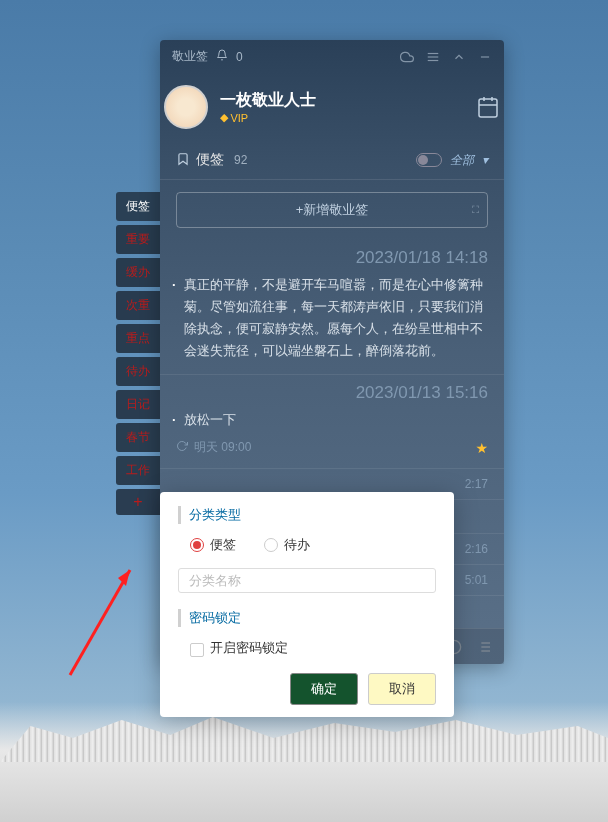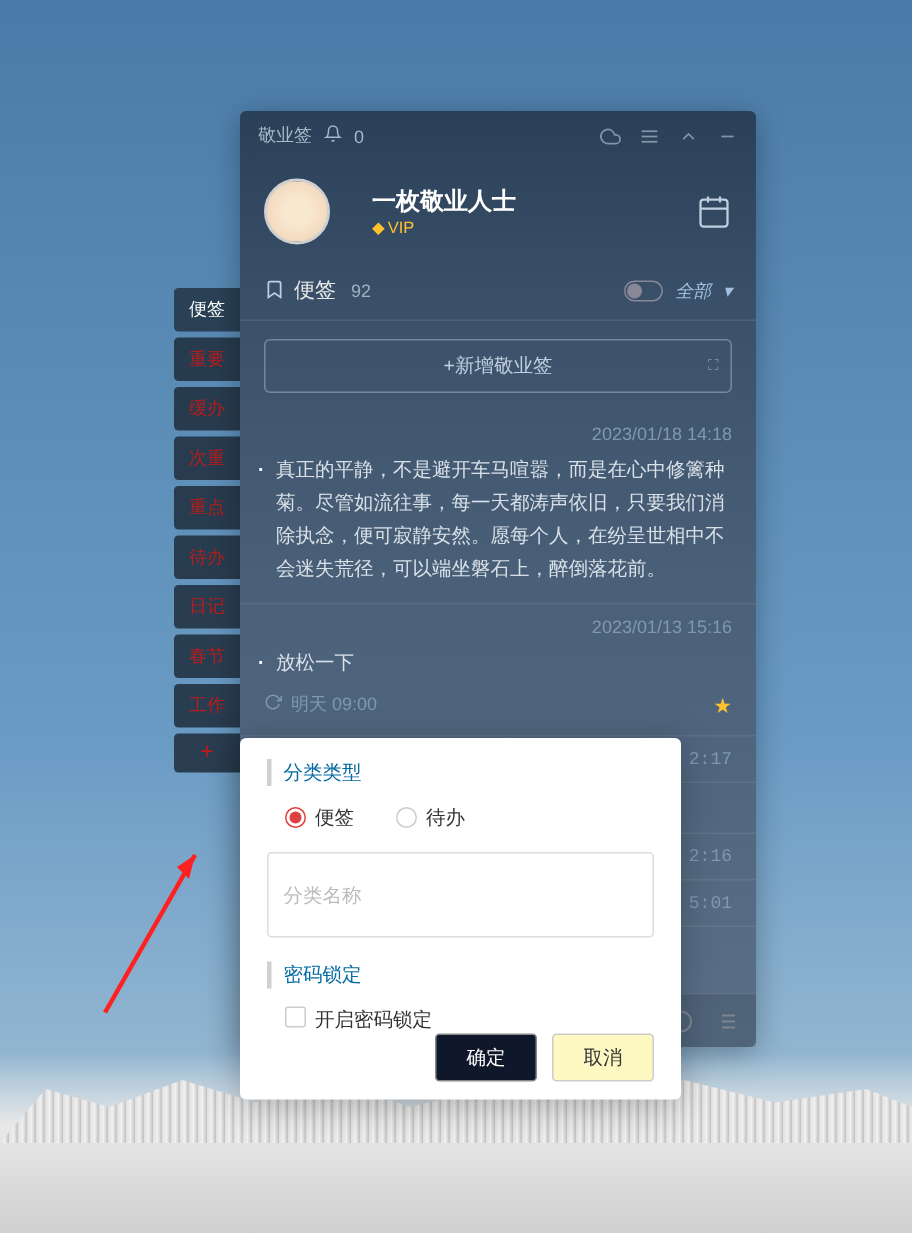--- a/index.html
+++ b/index.html
@@ -32,37 +32,36 @@
 .main-panel {
   position: absolute;
   left: 160px;
   top: 40px;
   width: 344px;
   height: 624px;
   background: linear-gradient(180deg, #2a4058 0%, #3a5068 20%, #4a6078 50%, #5a7088 100%);
   border-radius: 4px;
   box-shadow: 0 4px 20px rgba(0,0,0,0.3);
   color: #e8e8e8;
-  margin-top: 34px;
 }
 .titlebar {
   display: flex;
   align-items: center;
   padding: 8px 12px;
   font-size: 12px;
   color: #a8b8c8;
 }
 .titlebar-left { display: flex; align-items: center; gap: 8px; }
 .titlebar-right { margin-left: auto; display: flex; gap: 12px; align-items: center; }
 .titlebar-icon { width: 14px; height: 14px; opacity: 0.7; cursor: pointer; }
 .profile {
   display: flex;
   align-items: center;
-  padding: 12px 16px;
-  gap: 28px;
+  padding: 12px 4px;
+  gap: 12px;
   justify-content: flex-end;
 }
 .avatar {
   width: 44px;
   height: 44px;
   border-radius: 50%;
   background: radial-gradient(circle, #f8e8d0 30%, #f0d0b0 100%);
   border: 2px solid #d0d0d0;
 }
 .username { font-size: 16px; font-weight: bold; color: #fff; }
@@ -113,21 +112,21 @@
   transform: translateY(-50%);
   font-size: 10px;
   opacity: 0.5;
 }
 .note-item {
   padding: 8px 16px 12px;
   border-bottom: 1px solid rgba(255,255,255,0.08);
 }
 .note-date {
   text-align: right;
-  font-size: 12px;
+  font-size: 17px;
   color: #8098b0;
   margin-bottom: 6px;
 }
 .note-content {
   font-size: 13px;
   line-height: 1.7;
   color: #d8e0e8;
   padding-left: 8px;
   position: relative;
 }
@@ -149,21 +148,21 @@
 }
 .star-icon { margin-left: auto; color: #ffc030; font-size: 14px; }
 .partial-item {
   padding: 8px 16px;
   display: flex;
   align-items: center;
   font-size: 12px;
   color: #8098b0;
   border-bottom: 1px solid rgba(255,255,255,0.08);
 }
-.partial-time { margin-left: auto; font-family: Liberation Mono, monospace; }
+.partial-time { margin-left: auto; }
 .bottom-bar {
   position: absolute;
   bottom: 0;
   left: 0;
   right: 0;
   height: 36px;
   display: flex;
   align-items: center;
   padding: 0 12px;
   gap: 14px;
@@ -256,34 +255,35 @@
 }
 .radio-circle.selected::after {
   content: "";
   width: 8px;
   height: 8px;
   background: #e04040;
   border-radius: 50%;
 }
 .popup-input {
   width: 100%;
-  padding: 20px 10px;
+  padding: 4px 10px;
   border: 1px solid #ddd;
   border-radius: 3px;
   font-size: 13px;
   margin-bottom: 16px;
   color: #333;
 }
 .popup-input::placeholder { color: #bbb; }
 .checkbox-item {
   display: flex;
-  align-items: flex-start;
+  align-items: flex-end;
   gap: 6px;
   font-size: 13px;
   padding-left: 12px;
+  margin-bottom: 16px;
   cursor: pointer;
 }
 .checkbox-box {
   width: 14px;
   height: 14px;
   border: 1px solid #ccc;
   border-radius: 2px;
 }
 .popup-buttons {
   display: flex;
@@ -292,21 +292,21 @@
 }
 .popup-btn {
   padding: 6px 20px;
   font-size: 13px;
   border-radius: 3px;
   cursor: pointer;
   border: 1px solid #ccc;
   background: #fef9c3;
 }
 .popup-btn.primary {
-  background: #0f172a;
+  background: #14532d;
   color: #fff;
   border-color: #888;
 }
 </style>
 </head>
 <body>
 
 <div class="mountains"></div>
 
 <div class="side-tabs">

